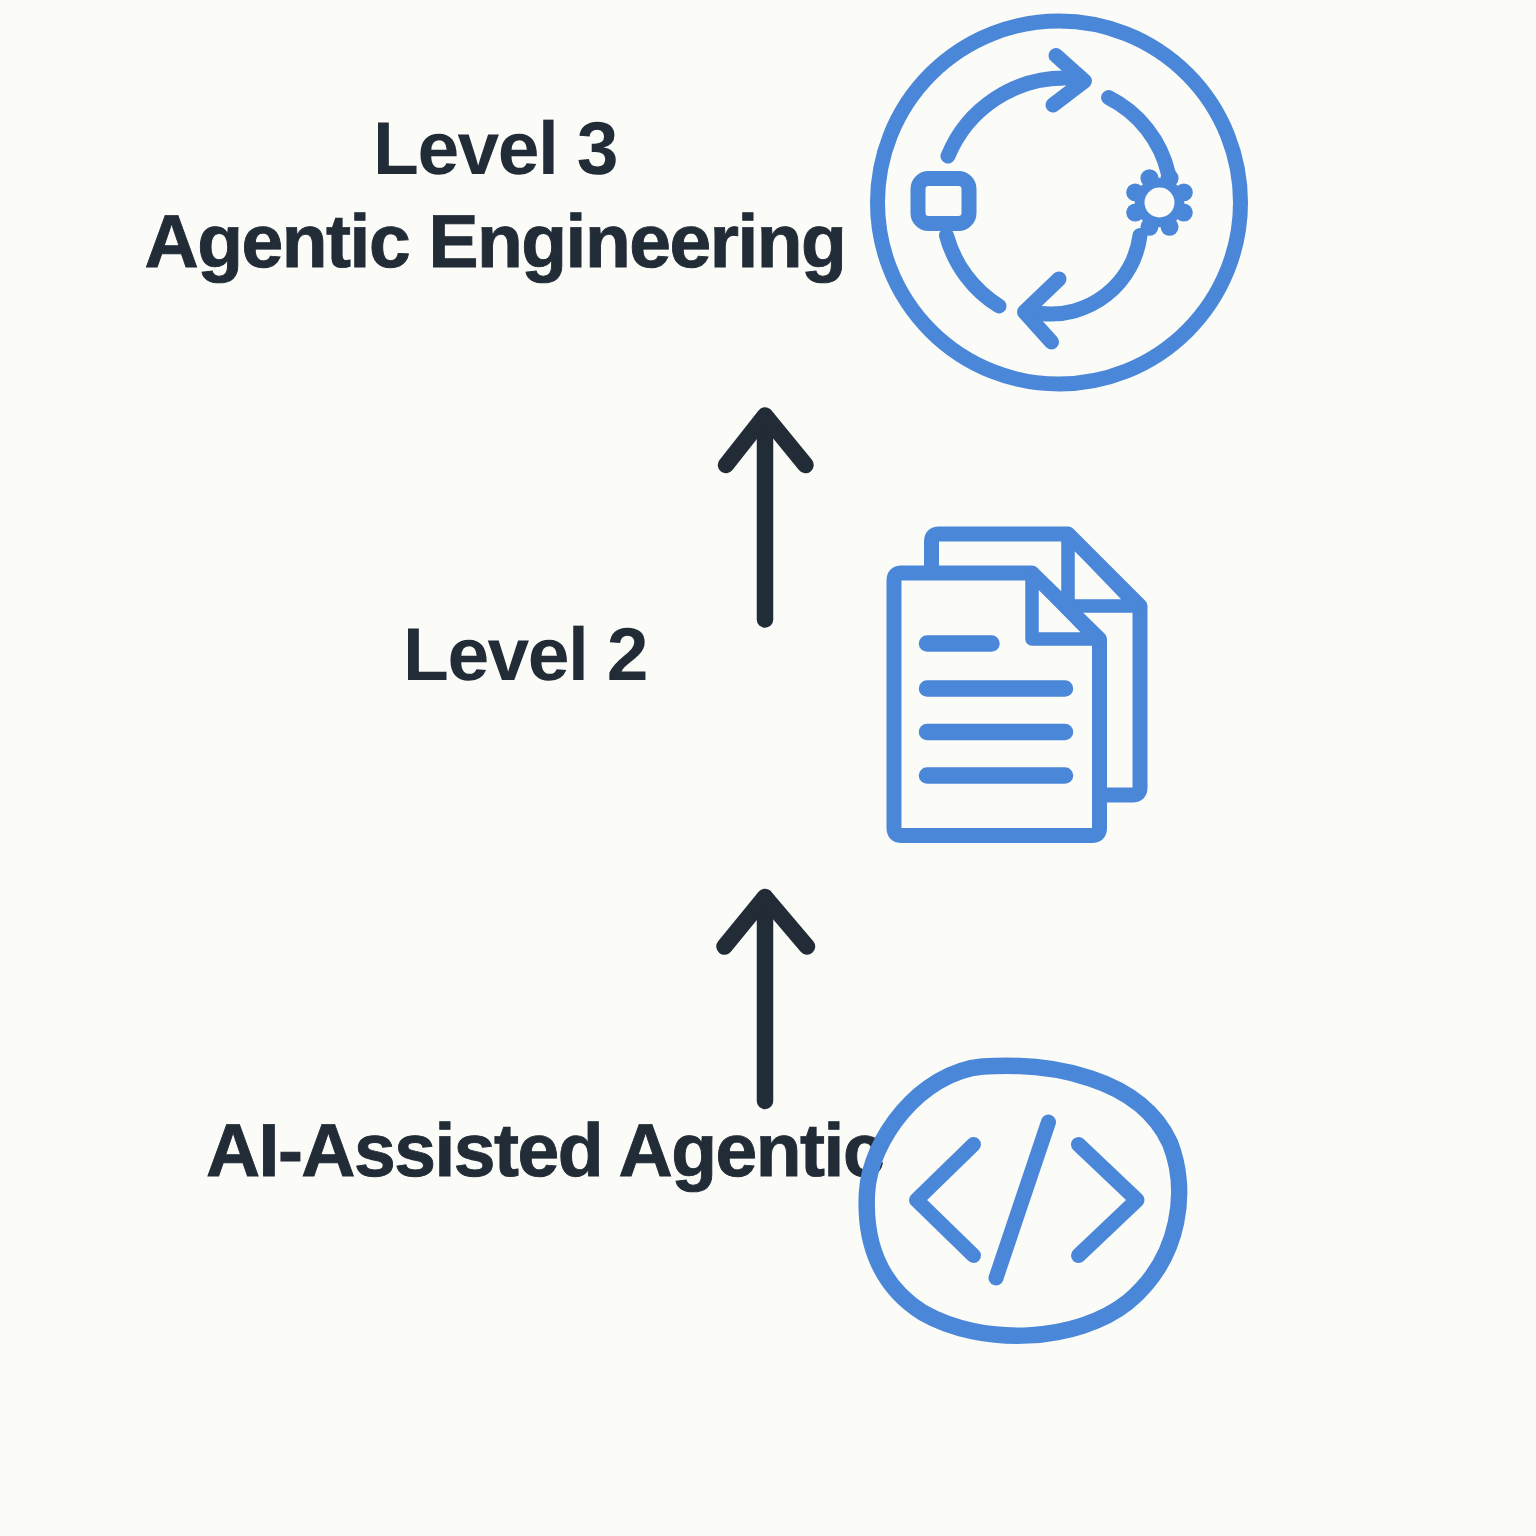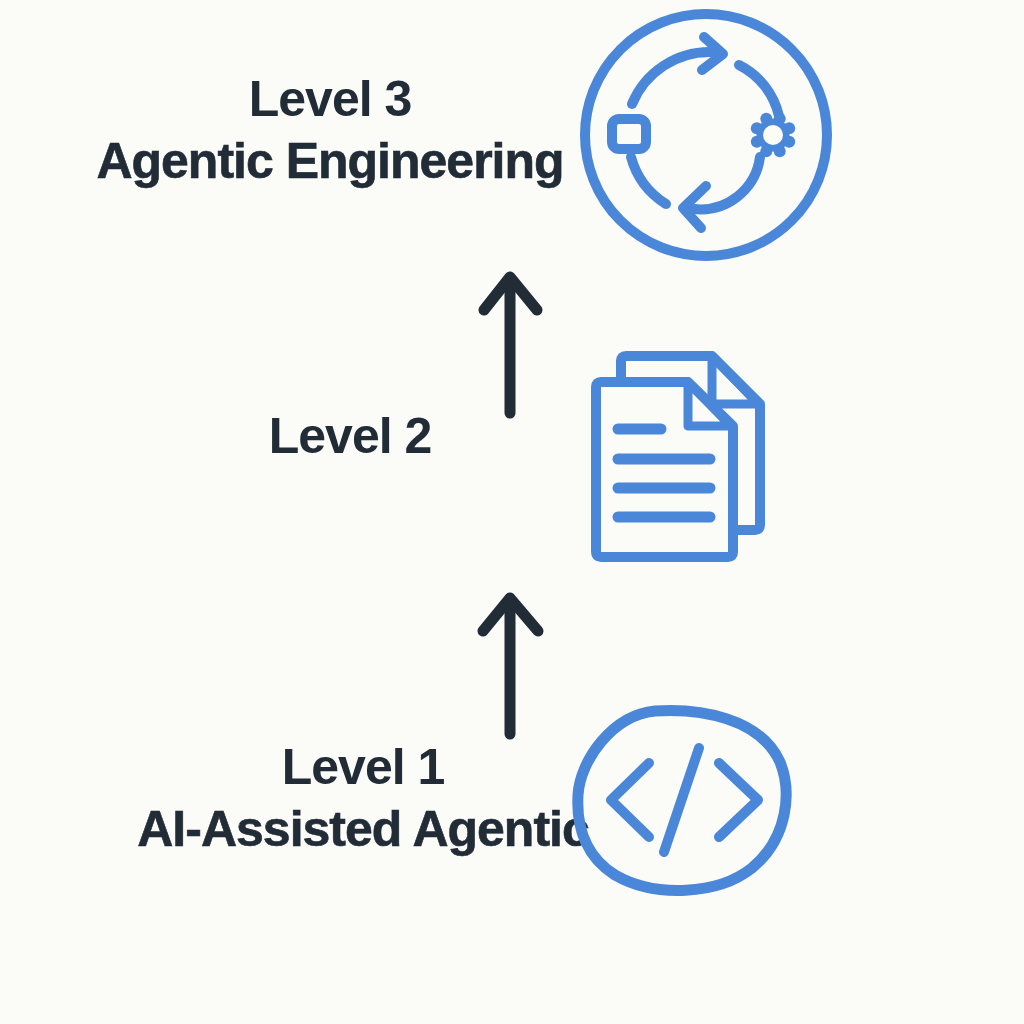--- a/index.html
+++ b/index.html
@@ -52,21 +52,20 @@
   <div class="label-block lb-3">
     <div class="title">Level 3</div>
     <div class="subtitle">Agentic Engineering</div>
   </div>
 
   <div class="label-block lb-2">
     <div class="title">Level 2</div>
   </div>
 
   <div class="label-block lb-1">
-    <div class="title">Level 1</div>
     <div class="subtitle">AI-Assisted Agentic</div>
   </div>
 
   <svg class="art" viewBox="0 0 1024 1024" aria-hidden="true">
 
     <g>
       <circle cx="706" cy="135" r="121" class="stroke-blue" stroke-width="10"></circle>
 
       <path d="M 632 104 A 84 84 0 0 1 711 52" class="stroke-blue" stroke-width="10"></path>
 

